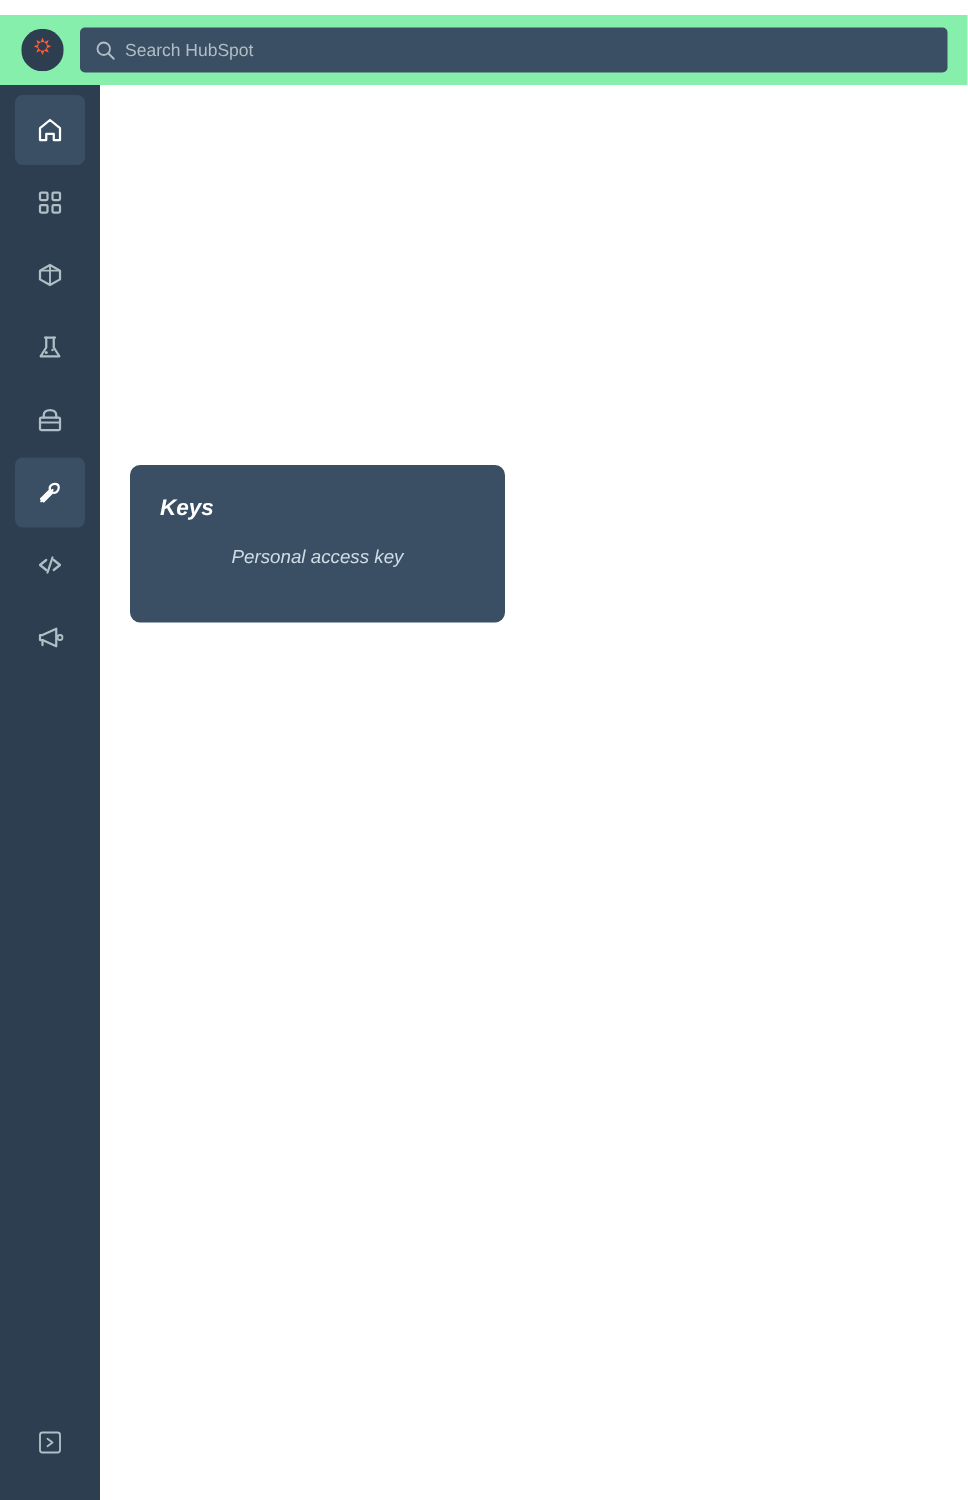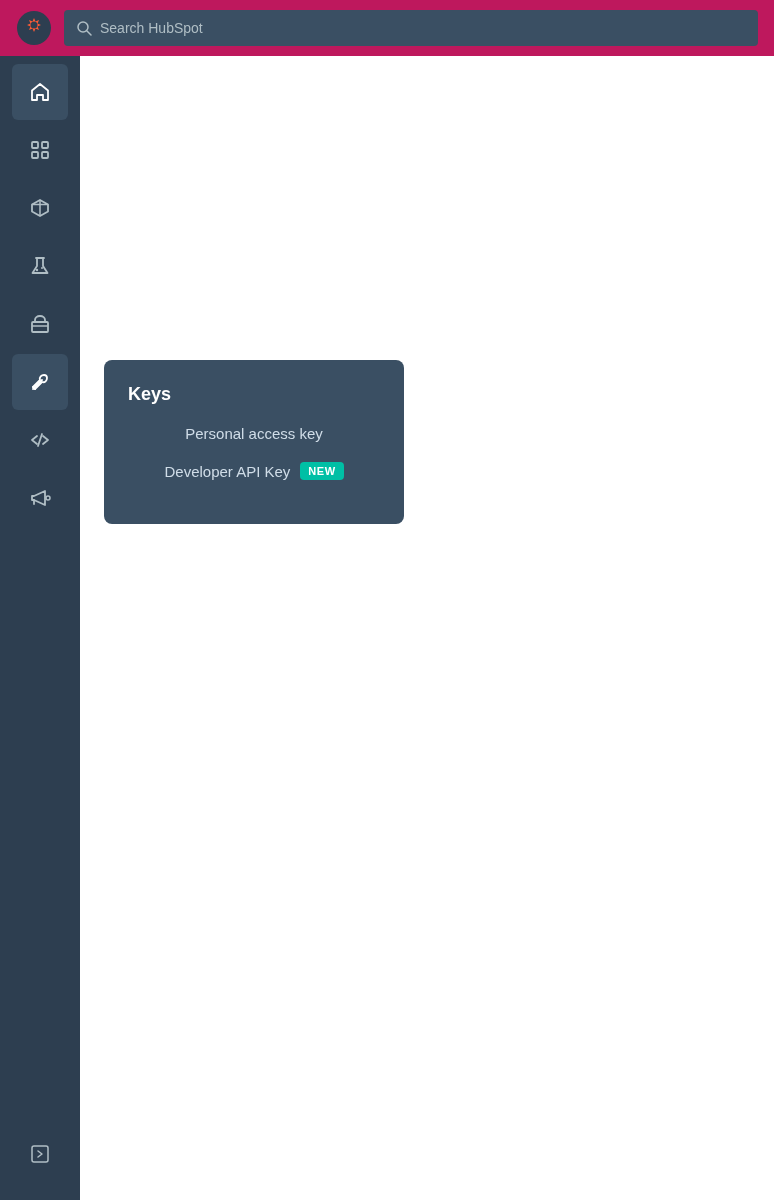--- a/index.html
+++ b/index.html
@@ -9,28 +9,29 @@
       height: 1200px;
       display: flex;
       flex-direction: column;
       font-family: -apple-system, BlinkMacSystemFont, 'Segoe UI', sans-serif;
       overflow: hidden;
     }
 
     
     .top-bar {
       height: 56px;
-      background: #be185d;
+      background: #86efac;
       display: flex;
       align-items: center;
       padding: 0 16px;
       gap: 12px;
       flex-shrink: 0;
       position: relative;
       z-index: 10;
+      margin-top: 12px;
     }
 
     .hubspot-logo {
       width: 36px;
       height: 36px;
       flex-shrink: 0;
       display: flex;
       align-items: center;
       justify-content: center;
     }
@@ -112,20 +113,21 @@
       padding: 24px;
     }
 
     
     .keys-card {
       background: #3a4f63;
       border-radius: 8px;
       padding: 24px;
       width: 300px;
       margin-top: 96px;
+      font-style: italic;
     }
 
     .keys-title {
       color: #ffffff;
       font-size: 18px;
       font-weight: 700;
       margin-bottom: 20px;
     }
 
     .keys-item {
@@ -263,21 +265,17 @@
   <div class="content">
 
     <div style="margin-top: 280px;">
       <div class="keys-card">
         <div class="keys-title">Keys</div>
 
         <div class="keys-item">
           <span>Personal access key</span>
         </div>
 
-        <div class="keys-item">
-          <span>Developer API Key</span>
-          <span class="new-badge">NEW</span>
-        </div>
       </div>
     </div>
 
   </div>
 </div>
 
 </body></html>

